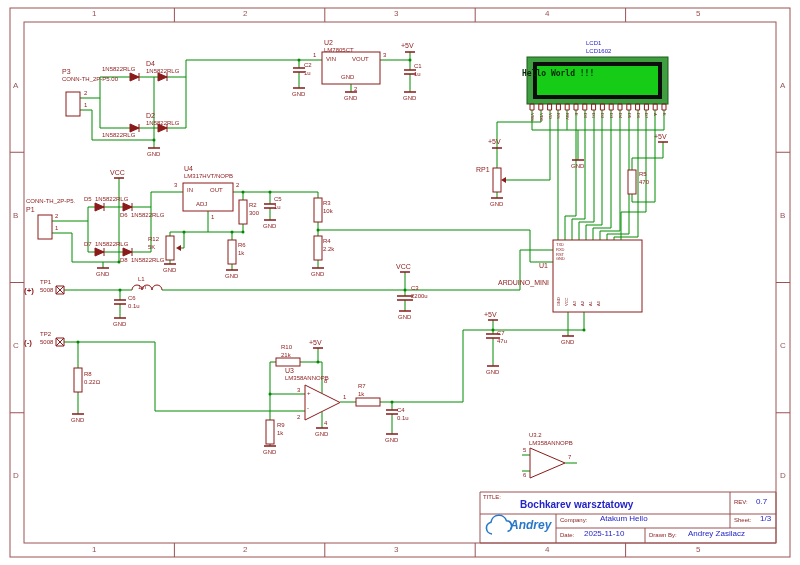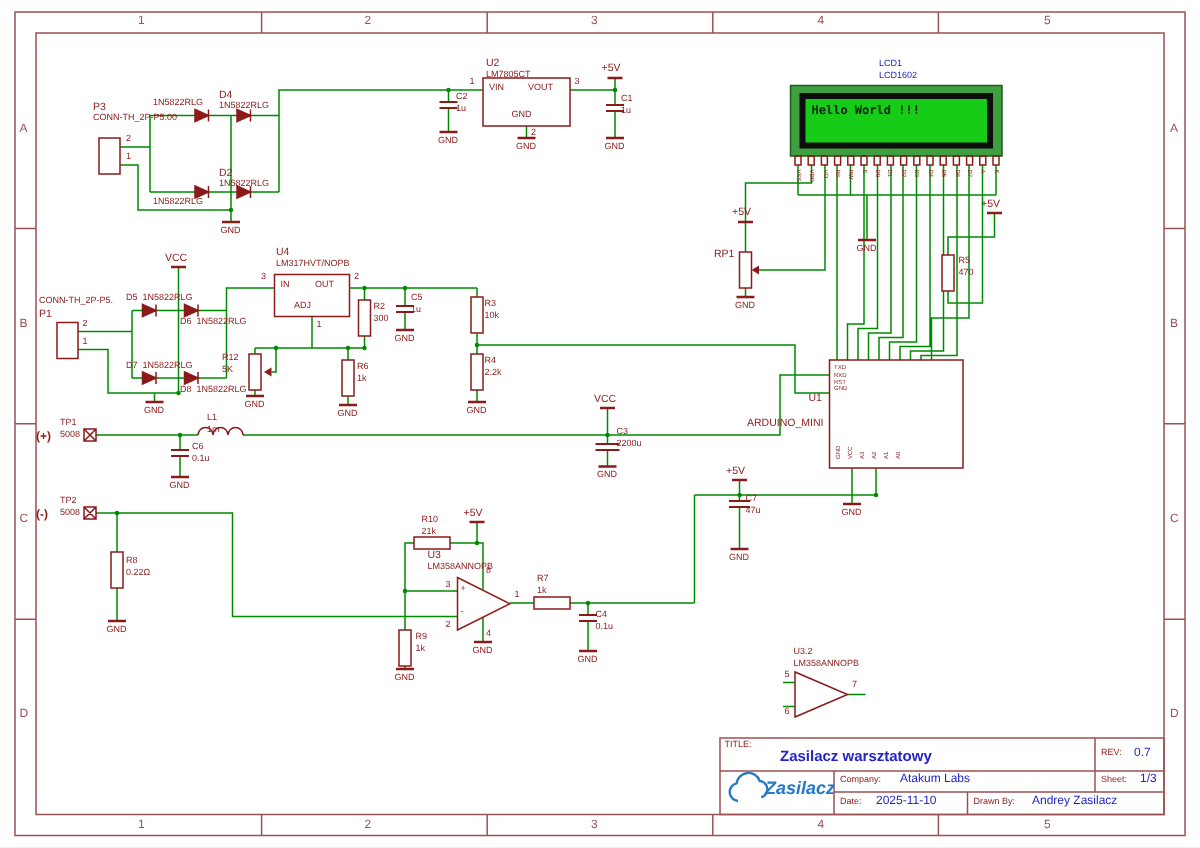--- a/index.html
+++ b/index.html
@@ -181,21 +181,21 @@
 <span class="t t6" style="left:304px;top:70px">1u</span>
 <span class="t t6" style="left:414px;top:63px">C1</span>
 <span class="t t6" style="left:414px;top:71px">1u</span>
 <span class="t" style="left:401px;top:42px">+5V</span>
 <span class="t t6" style="left:292px;top:91px">GND</span>
 <span class="t t6" style="left:344px;top:95px">GND</span>
 <span class="t t6" style="left:403px;top:95px">GND</span>
 
 <span class="t t6 blue" style="left:586px;top:40px">LCD1</span>
 <span class="t t6 blue" style="left:586px;top:48px">LCD1602</span>
-<span class="t mono" style="left:541px;top:70px">Hello World !!!</span>
+<span class="t mono" style="left:522px;top:70px">Hello World !!!</span>
 <span class="t v4" style="left:534px;top:113px">VSS</span>
 <span class="t v4" style="left:543px;top:113px">VDD</span>
 <span class="t v4" style="left:552px;top:113px">VO</span>
 <span class="t v4" style="left:560px;top:113px">RS</span>
 <span class="t v4" style="left:569px;top:113px">RW</span>
 <span class="t v4" style="left:578px;top:113px">E</span>
 <span class="t v4" style="left:587px;top:113px">D0</span>
 <span class="t v4" style="left:595px;top:113px">D1</span>
 <span class="t v4" style="left:604px;top:113px">D2</span>
 <span class="t v4" style="left:613px;top:113px">D3</span>
@@ -311,26 +311,26 @@
 <span class="t t6" style="left:397px;top:415px">0.1u</span>
 <span class="t t6" style="left:385px;top:437px">GND</span>
 <span class="t t6" style="left:315px;top:431px">GND</span>
 <span class="t t6" style="left:529px;top:432px">U3.2</span>
 <span class="t t6" style="left:529px;top:440px">LM358ANNOPB</span>
 <span class="t pn" style="left:523px;top:447px">5</span>
 <span class="t pn" style="left:523px;top:472px">6</span>
 <span class="t pn" style="left:568px;top:454px">7</span>
 
 <span class="t t6" style="left:483px;top:494px">TITLE:</span>
-<span class="t title blue" style="left:520px;top:500px">Zasilacz warsztatowy</span>
+<span class="t title blue" style="left:520px;top:500px">Bochkarev warsztatowy</span>
 <span class="t t6" style="left:734px;top:499px">REV:</span>
 <span class="t t8 blue" style="left:756px;top:498px">0.7</span>
 <span class="t t6" style="left:560px;top:517px">Company:</span>
-<span class="t t8 blue" style="left:600px;top:515px">Atakum Labs</span>
+<span class="t t8 blue" style="left:600px;top:515px">Atakum Hello</span>
 <span class="t t6" style="left:734px;top:517px">Sheet:</span>
 <span class="t t8 blue" style="left:760px;top:515px">1/3</span>
 <span class="t t6" style="left:560px;top:532px">Date:</span>
 <span class="t t8 blue" style="left:584px;top:530px">2025-11-10</span>
 <span class="t t6" style="left:649px;top:532px">Drawn By:</span>
 <span class="t t8 blue" style="left:688px;top:530px">Andrey Zasilacz</span>
-<span class="t logo" style="left:510px;top:519px">Zasilacz</span>
+<span class="t logo" style="left:510px;top:519px">Andrey</span>
 
 </div>
 
 </body></html>

